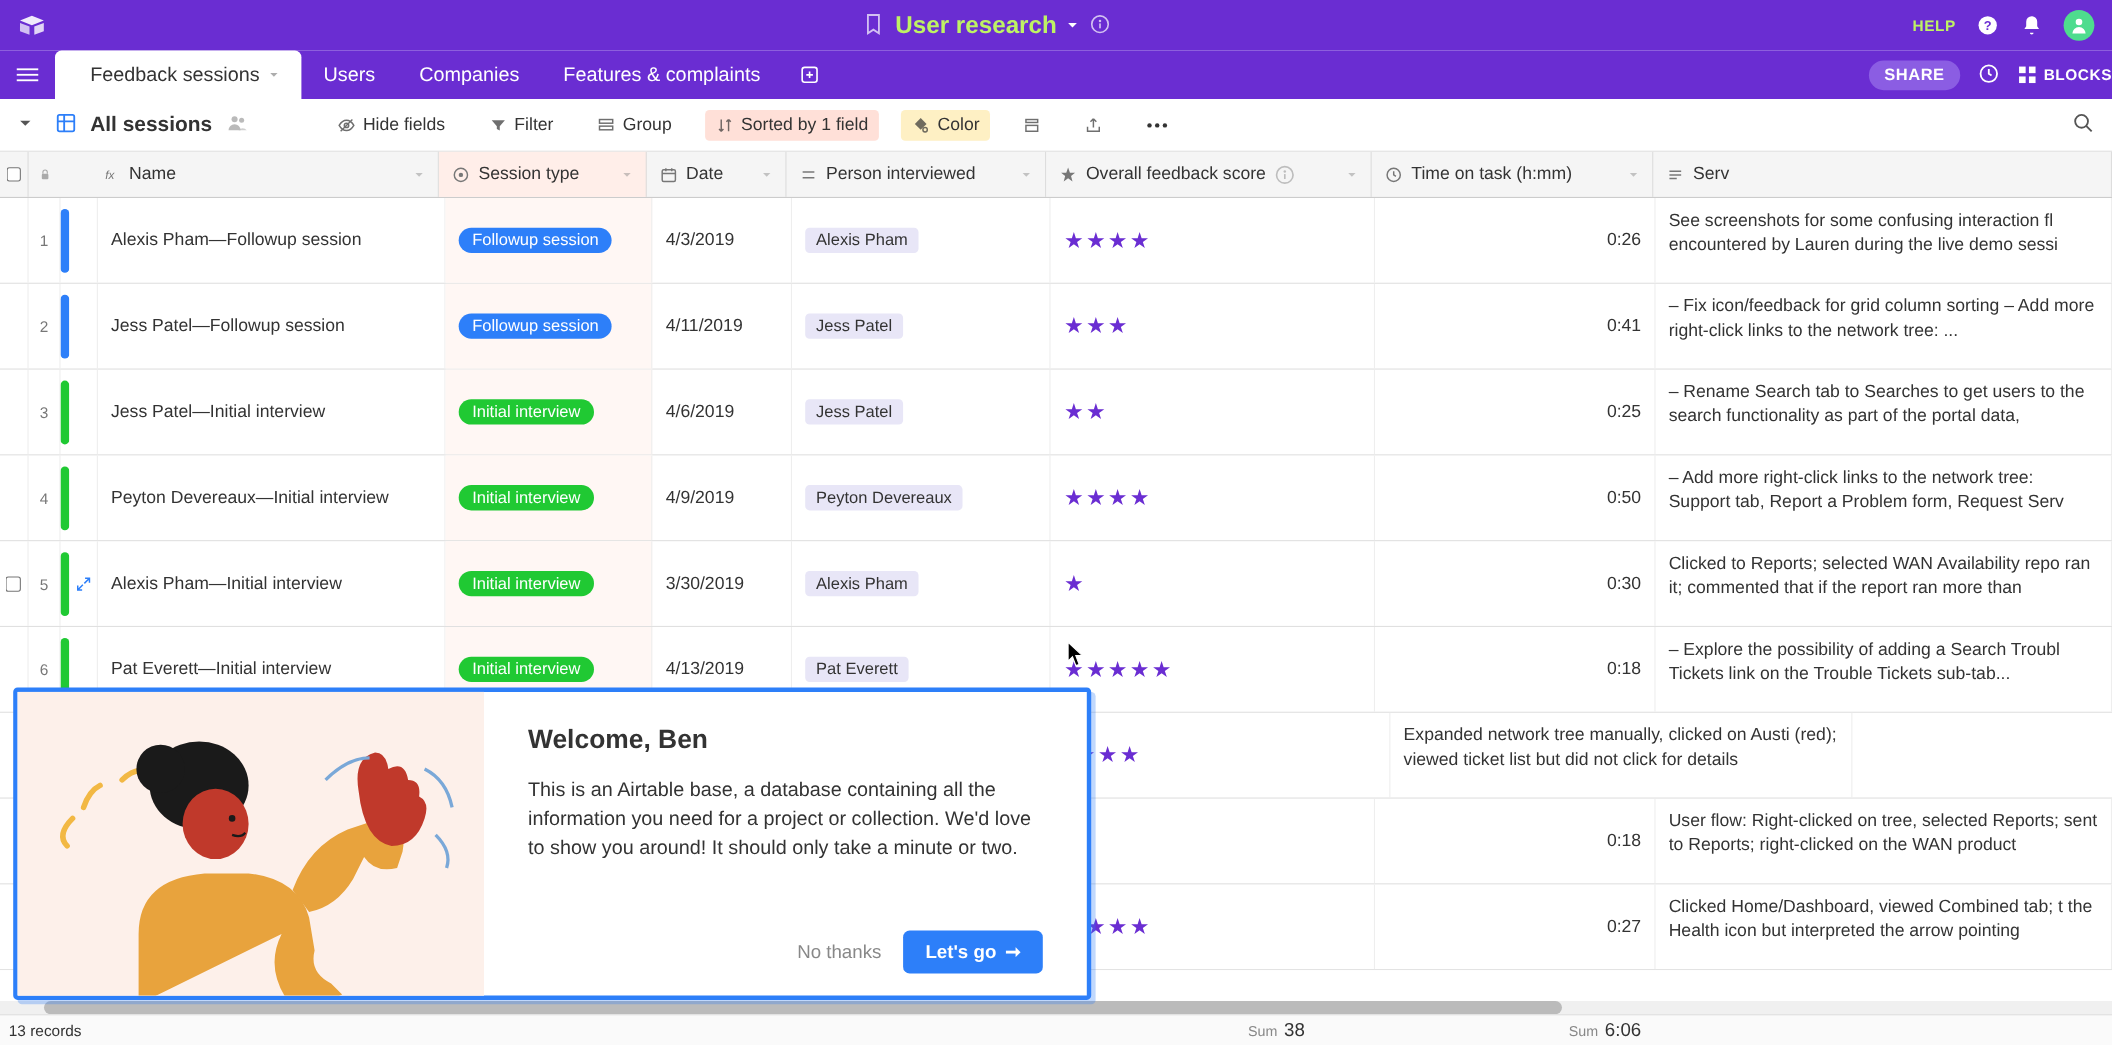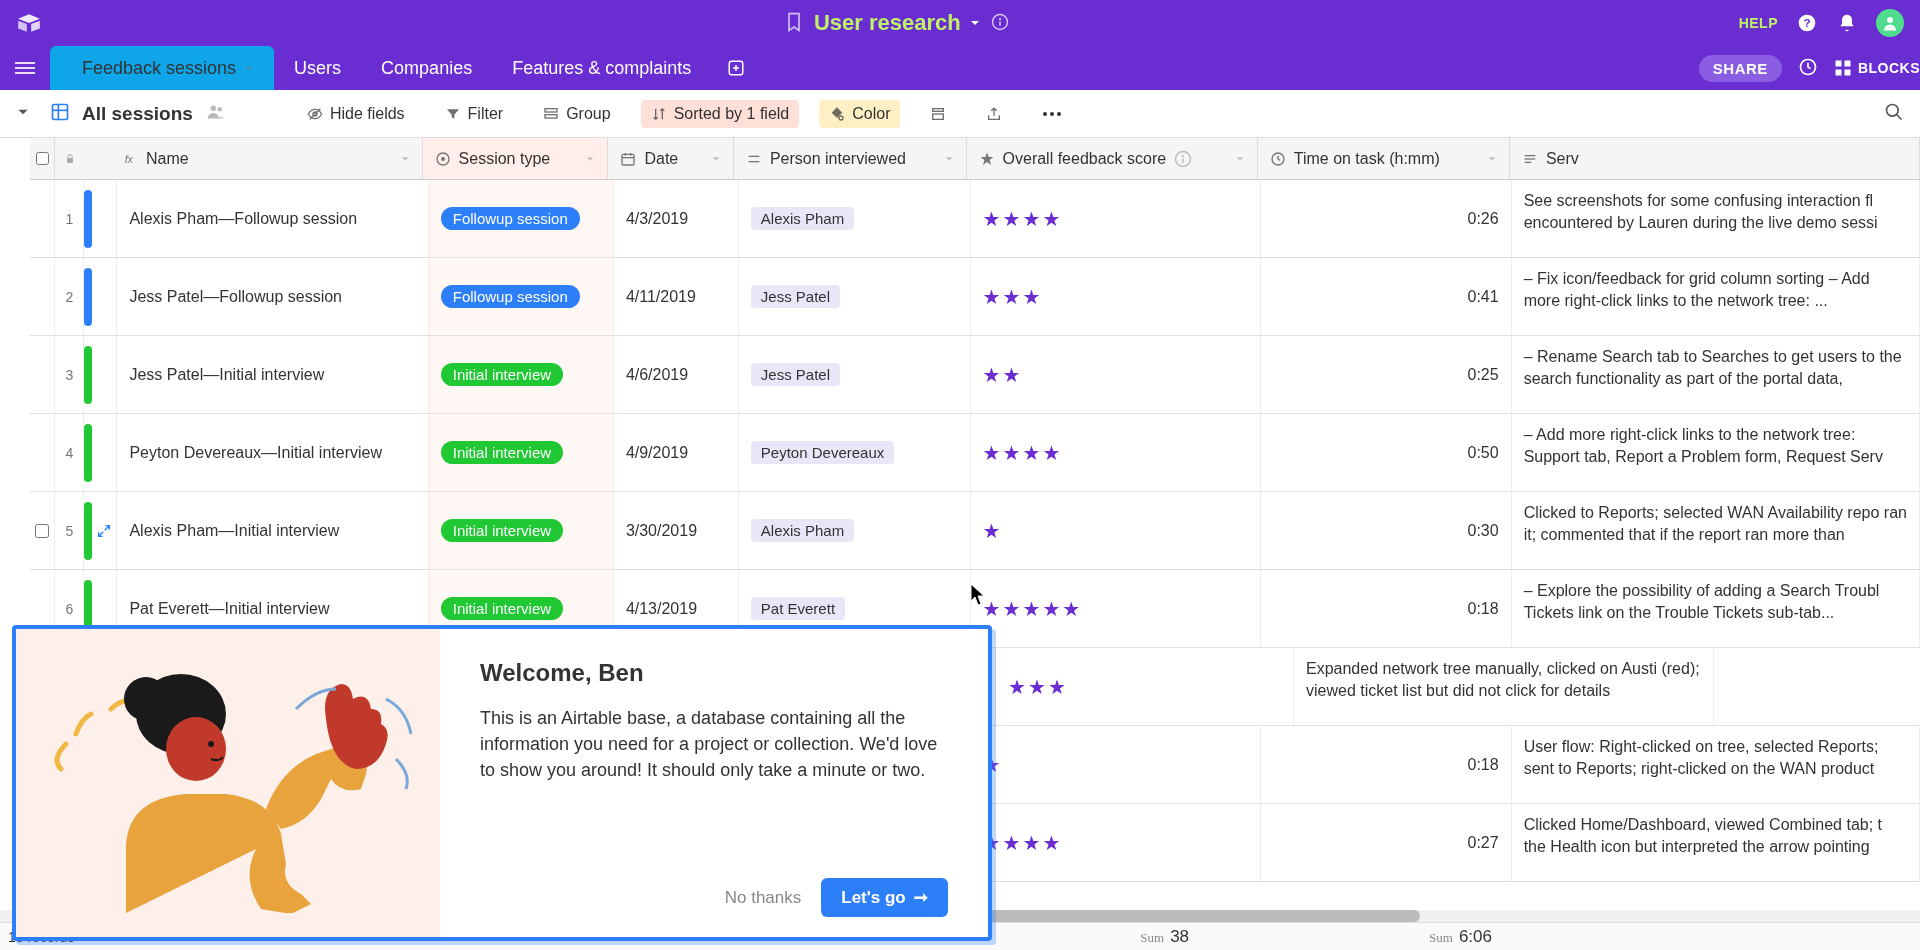--- a/index.html
+++ b/index.html
@@ -13,38 +13,38 @@
 .header-right { display: flex; align-items: center; gap: 18px; }
 .help-text { font-weight: 700; letter-spacing: 0.5px; }
 .help-circle, .bell-icon, .avatar { width: 22px; height: 22px; display: flex; align-items: center; justify-content: center; }
 .help-circle svg, .bell-icon svg { fill: #fff; }
 .avatar { width: 28px; height: 28px; border-radius: 50%; background: #4edc8e; display: flex; align-items: center; justify-content: center; }
 
 
 .tabs-row { background: #6a2dd2; height: 44px; display: flex; align-items: stretch; }
 .menu-btn { width: 50px; display: flex; align-items: center; justify-content: center; cursor: pointer; }
 .tab { display: flex; align-items: center; padding: 0 20px; font-size: 18px; color: #fff; cursor: pointer; font-weight: 500; }
-.tab.active { background: #0ea5e9; color: #333; border-radius: 6px 6px 0 0; padding-left: 32px; }
+.tab.active { background: #ffffff; color: #333; border-radius: 6px 6px 0 0; padding-left: 32px; }
 .tab .caret { margin-left: 8px; opacity: 0.6; }
 .add-tab { display: flex; align-items: center; padding: 0 16px; cursor: pointer; }
 .tabs-right { margin-left: auto; display: flex; align-items: center; gap: 16px; }
 .share-btn { background: #8b5de3; color: #fff; padding: 5px 14px; border-radius: 14px; font-weight: 700; font-size: 15px; letter-spacing: 0.5px; }
 .blocks-btn { display: flex; align-items: center; gap: 6px; color: #fff; font-weight: 700; letter-spacing: 0.5px; }
 
 
 .toolbar { height: 48px; display: flex; align-items: center; padding: 0 16px; gap: 20px; border-bottom: 1px solid #ddd; }
 .toolbar-left { display: flex; align-items: center; gap: 12px; }
 .view-name { font-size: 19px; font-weight: 700; display: flex; align-items: center; gap: 8px; }
 .tb-btn { display: flex; align-items: center; gap: 7px; font-size: 16px; color: #333; padding: 5px 10px; cursor: pointer; border-radius: 4px; }
 .tb-btn.sorted { background: #ffe0d8; }
 .tb-btn.color { background: #fef0c4; }
 .toolbar-spacer { flex: 1; }
 
 
-.grid { position: relative; padding-left: 30px; }
+.grid { position: relative; }
 .grid-header { display: flex; height: 42px; background: #f5f5f5; border-bottom: 1px solid #ccc; align-items: stretch; }
 .gh-cell { display: flex; align-items: center; padding: 0 12px; border-right: 1px solid #ddd; font-size: 16px; font-weight: 500; color: #333; gap: 8px; position: relative; }
 .gh-cell .chev { margin-left: auto; opacity: 0.4; }
 .row-num-col { width: 30px; justify-content: center; padding: 0; }
 .checkbox-col { width: 26px; justify-content: center; padding: 0; }
 .expand-col { width: 26px; padding: 0; border-right: 1px solid #ddd; }
 .name-col { width: 320px; }
 .type-col { width: 190px; background: #ffeee9; }
 .date-col { width: 128px; }
 .person-col { width: 238px; }
@@ -77,27 +77,27 @@
 .pill-green { background: #20c933; }
 .person-chip { display: inline-block; background: #e8e6f7; color: #333; padding: 3px 10px; border-radius: 4px; font-size: 15px; }
 
 .stars { display: flex; gap: 2px; }
 .star { color: #6a2dd2; font-size: 20px; }
 
 
 .footer { position: absolute; bottom: 0; left: 0; right: 0; height: 28px; background: #fafafa; border-top: 1px solid #ddd; display: flex; align-items: center; padding: 0 8px; font-size: 14px; }
 .footer-right { display: flex; gap: 40px; margin-left: auto; }
 .footer-sum { display: flex; align-items: baseline; gap: 6px; }
-.footer-sum .lbl { color: #888; font-size: 13px; font-family: Liberation Serif, serif; }
+.footer-sum .lbl { color: #888; font-size: 13px; }
 .footer-sum .val { font-size: 17px; }
 .hscroll { position: absolute; bottom: 28px; left: 0; right: 0; height: 12px; background: #f0f0f0; }
 .hscroll-thumb { position: absolute; left: 40px; width: 1380px; height: 12px; background: #bbb; border-radius: 6px; }
 
 
-.onboard { position: absolute; left: 12px; top: 625px; width: 980px; height: 316px; background: #fff; border: 4px solid #2d7ff9; border-radius: 4px; display: flex; box-shadow: 4px 4px 0 rgba(45,127,249,0.3); z-index: 100; }
+.onboard { position: absolute; left: 12px; top: 625px; width: 980px; height: 284px; background: #fff; border: 4px solid #2d7ff9; border-radius: 4px; display: flex; box-shadow: 4px 4px 0 rgba(45,127,249,0.3); z-index: 100; }
 .onboard-ill { width: 424px; background: #fdf0ea; position: relative; overflow: hidden; }
 .onboard-body { flex: 1; padding: 30px 40px 20px 40px; display: flex; flex-direction: column; }
 .onboard-title { font-size: 24px; font-weight: 700; margin-bottom: 18px; }
 .onboard-text { font-size: 18px; line-height: 1.45; color: #333; }
 .onboard-actions { margin-top: auto; display: flex; justify-content: flex-end; gap: 20px; align-items: center; }
 .nothanks { color: #888; font-size: 17px; cursor: pointer; }
 .letsgo { background: #2d7ff9; color: #fff; padding: 9px 20px; border-radius: 6px; font-size: 17px; font-weight: 600; display: flex; align-items: center; gap: 8px; cursor: pointer; }
 
 .cursor { position: absolute; left: 970px; top: 583px; z-index: 200; pointer-events: none; }
 

